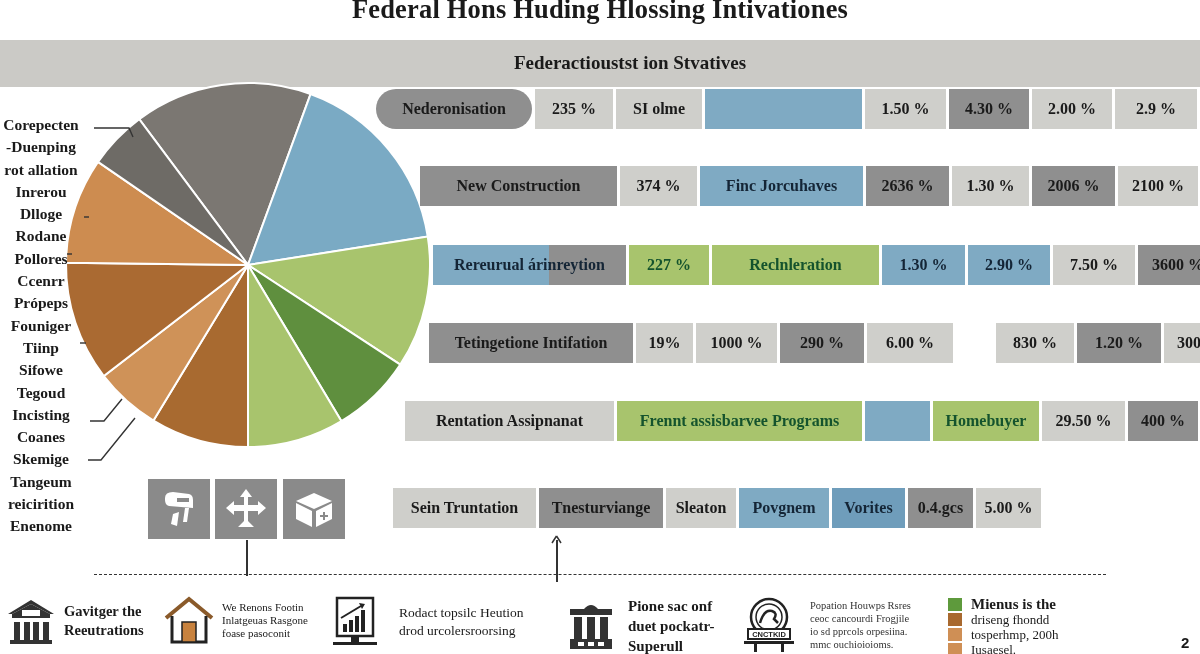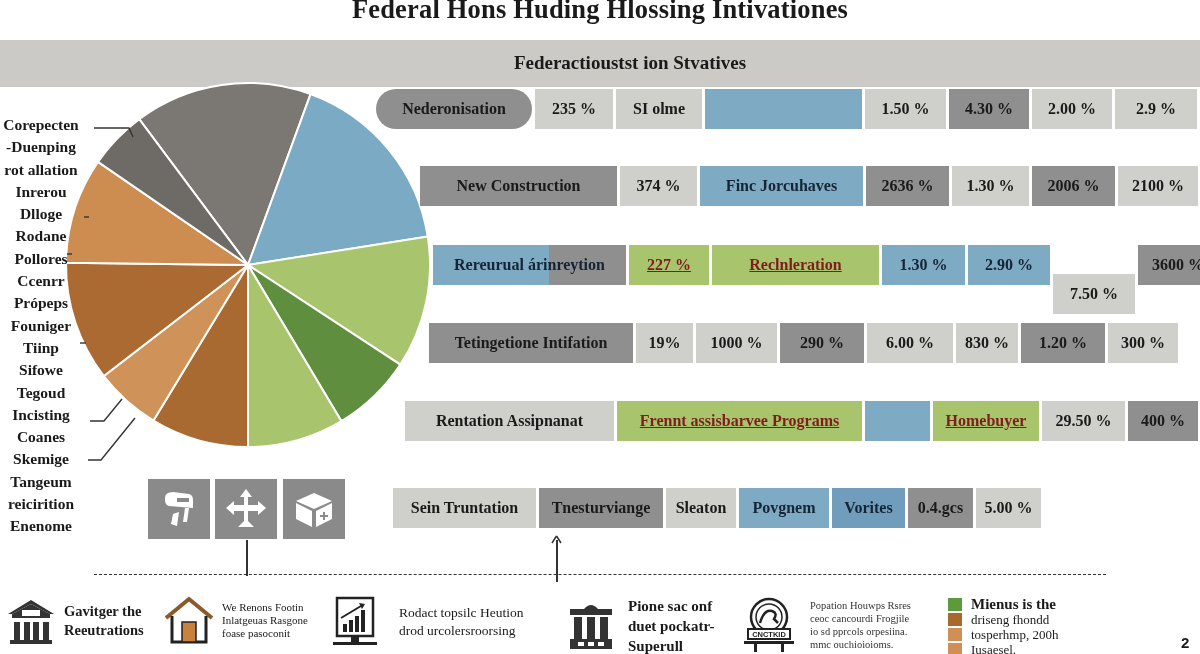--- a/index.html
+++ b/index.html
@@ -18,21 +18,21 @@
 
   .pie-labels { position: absolute; left: 0; top: 114px; width: 82px; text-align: center; }
   .pie-labels div { font-size: 15.5px; font-weight: bold; height: 22.3px; line-height: 22px; white-space: nowrap; }
 
   .row { position: absolute; height: 40px; display: flex; gap: 3px; }
   .cell { height: 40px; display: flex; align-items: center; justify-content: center;
     font-size: 16px; font-weight: bold; white-space: nowrap; overflow: hidden; }
   .c-dark  { background: #8f8f8f; }
   .c-light { background: #cfcfcb; }
   .c-blue  { background: #7faac3; color: #142536; }
-  .c-green { background: #a8c46d; color: #7f1d1d; text-decoration: underline; }
+  .c-green { background: #a8c46d; color: #14532d; }
 
   .icon-tile { position: absolute; top: 479px; width: 62px; height: 60px; background: #8a8a8a;
     display: flex; align-items: center; justify-content: center; }
 
   .vline { position: absolute; width: 1.5px; background: #333; }
   .dashed { position: absolute; left: 94px; top: 574px; width: 1012px; border-top: 1.6px dashed #333; }
 
   .footer-item { position: absolute; top: 596px; display: flex; align-items: center; gap: 8px; }
   .footer-text { font-size: 14.5px; font-weight: bold; line-height: 19px; }
   .footer-text.small { font-size: 11px; font-weight: normal; line-height: 13px; }
@@ -121,30 +121,30 @@
       <div class="cell c-light" style="width: 77px;">1.30 %</div>
       <div class="cell c-dark" style="width: 83px;">2006 %</div>
       <div class="cell c-light" style="width: 80px;">2100 %</div>
     </div>
     <div class="row" style="left: 433px; top: 245px;">
       <div class="cell" style="background: linear-gradient(90deg, rgb(127, 170, 195) 0px, rgb(127, 170, 195) 60%, rgb(143, 143, 143) 60%, rgb(143, 143, 143) 100%); color: rgb(20, 37, 54); width: 193px;">Rereurual árinreytion</div>
       <div class="cell c-green" style="width: 80px;">227 %</div>
       <div class="cell c-green" style="width: 167px;">Reclnleration</div>
       <div class="cell c-blue" style="width: 83px;">1.30 %</div>
       <div class="cell c-blue" style="width: 82px;">2.90 %</div>
-      <div class="cell c-light" style="width: 82px; margin-top: 29px;">7.50 %</div>
+      <div class="cell c-light" style="width: 82px;">7.50 %</div>
       <div class="cell c-dark" style="width: 80px;">3600 %</div>
     </div>
     <div class="row" style="left: 429px; top: 323px;">
       <div class="cell c-dark" style="width: 204px;">Tetingetione Intifation</div>
       <div class="cell c-light" style="width: 57px;">19%</div>
       <div class="cell c-light" style="width: 81px;">1000 %</div>
       <div class="cell c-dark" style="width: 84px;">290 %</div>
       <div class="cell c-light" style="width: 86px;">6.00 %</div>
-      <div class="cell c-light" style="width: 62px;">830 %</div>
+      <div class="cell c-light" style="width: 78px; margin-left: 40px;">830 %</div>
       <div class="cell c-dark" style="width: 84px;">1.20 %</div>
       <div class="cell c-light" style="width: 70px;">300 %</div>
     </div>
     <div class="row" style="left: 405px; top: 401px;">
       <div class="cell c-light" style="width: 209px;">Rentation Assipnanat</div>
       <div class="cell c-green" style="width: 245px;">Frennt assisbarvee Programs</div>
       <div class="cell c-blue" style="width: 65px;"></div>
       <div class="cell c-green" style="width: 106px;">Homebuyer</div>
       <div class="cell c-light" style="width: 83px;">29.50 %</div>
       <div class="cell c-dark" style="width: 70px;">400 %</div>

